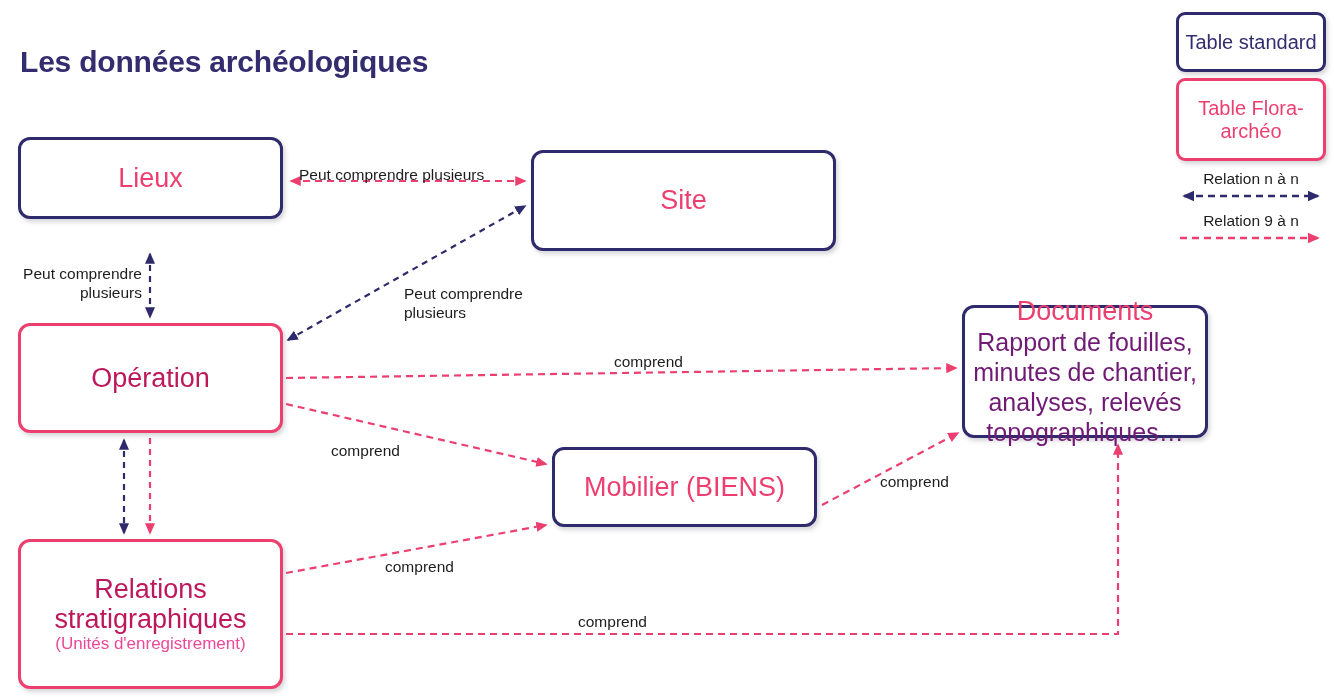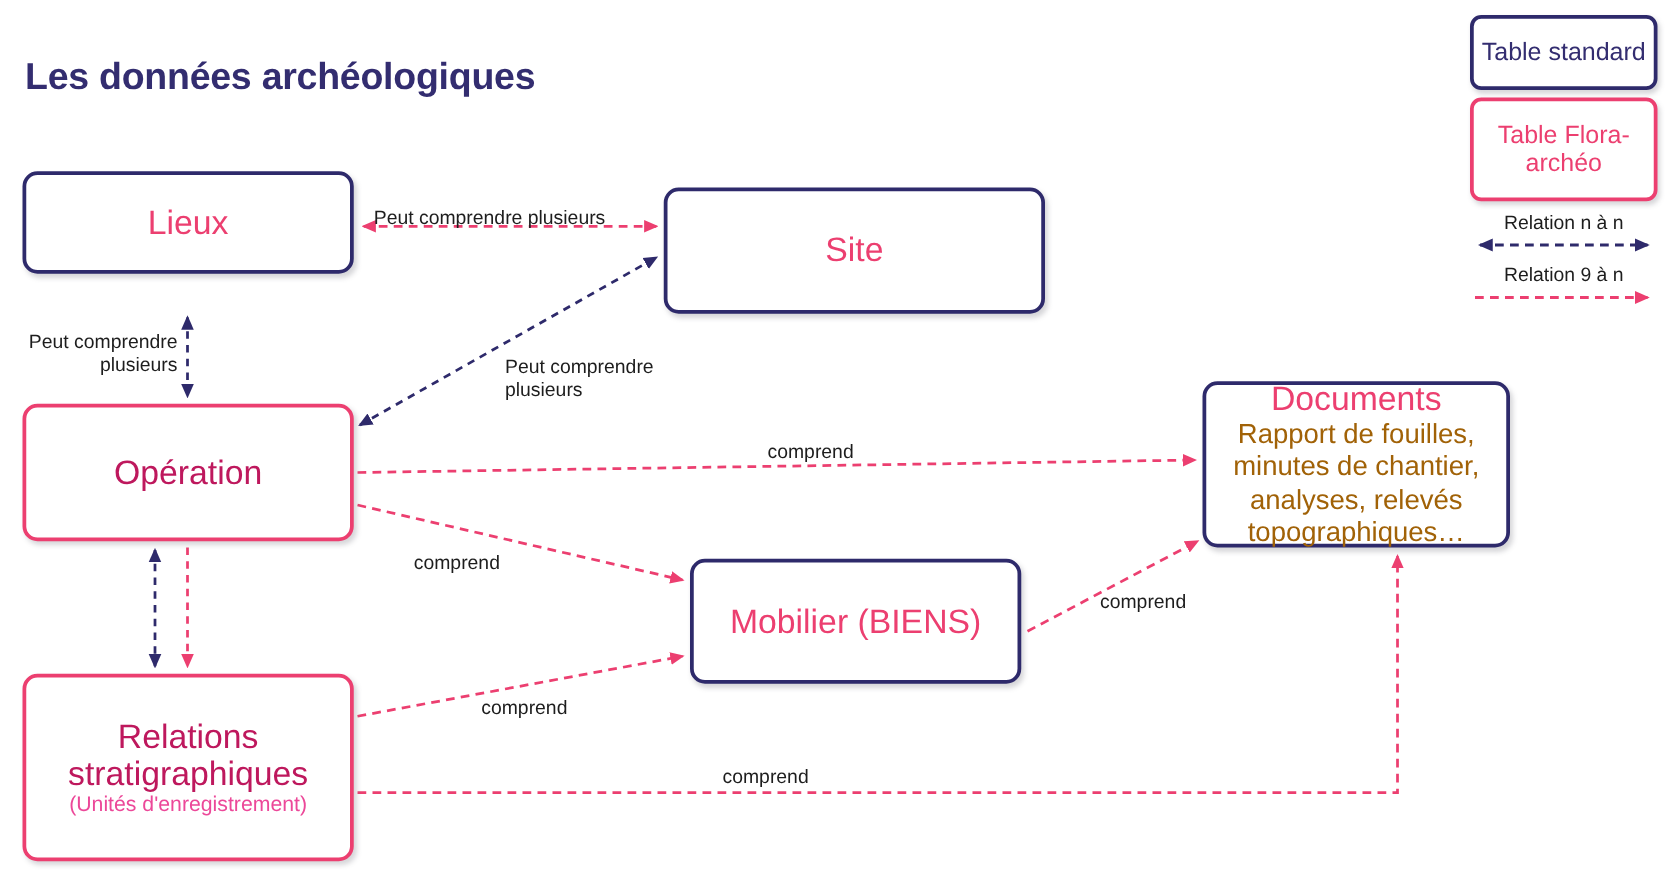--- a/index.html
+++ b/index.html
@@ -64,37 +64,37 @@
     line-height: 1.12;
     font-weight: normal;
   }
   .node .title-navy {
     color: #be185d;
     font-size: 27px;
     line-height: 1.12;
     font-weight: normal;
   }
   .node .sub-navy {
-    color: #a16207;
-    font-size: 22px;
+    color: #701a75;
+    font-size: 25px;
     line-height: 1.2;
     padding: 0 8px;
   }
   .node .sub-small {
     color: #ec4899;
     font-size: 17px;
     line-height: 1.2;
   }
 
   
   #node-lieux      { left: 18px;  top: 137px; width: 265px; height: 82px; }
   #node-site       { left: 531px; top: 150px; width: 305px; height: 101px; text-align: right; }
   #node-operation  { left: 18px;  top: 323px; width: 265px; height: 110px; }
   #node-documents  { left: 962px; top: 305px; width: 246px; height: 133px; }
-  #node-mobilier   { left: 552px; top: 447px; width: 265px; height: 100px; }
+  #node-mobilier   { left: 552px; top: 447px; width: 265px; height: 80px; }
   #node-relations  { left: 18px;  top: 539px; width: 265px; height: 150px; }
 
   
   .edge-label {
     position: absolute;
     color: #1d1d1d;
     font-size: 15.5px;
     line-height: 1.25;
     white-space: pre-line;
     z-index: 6;

